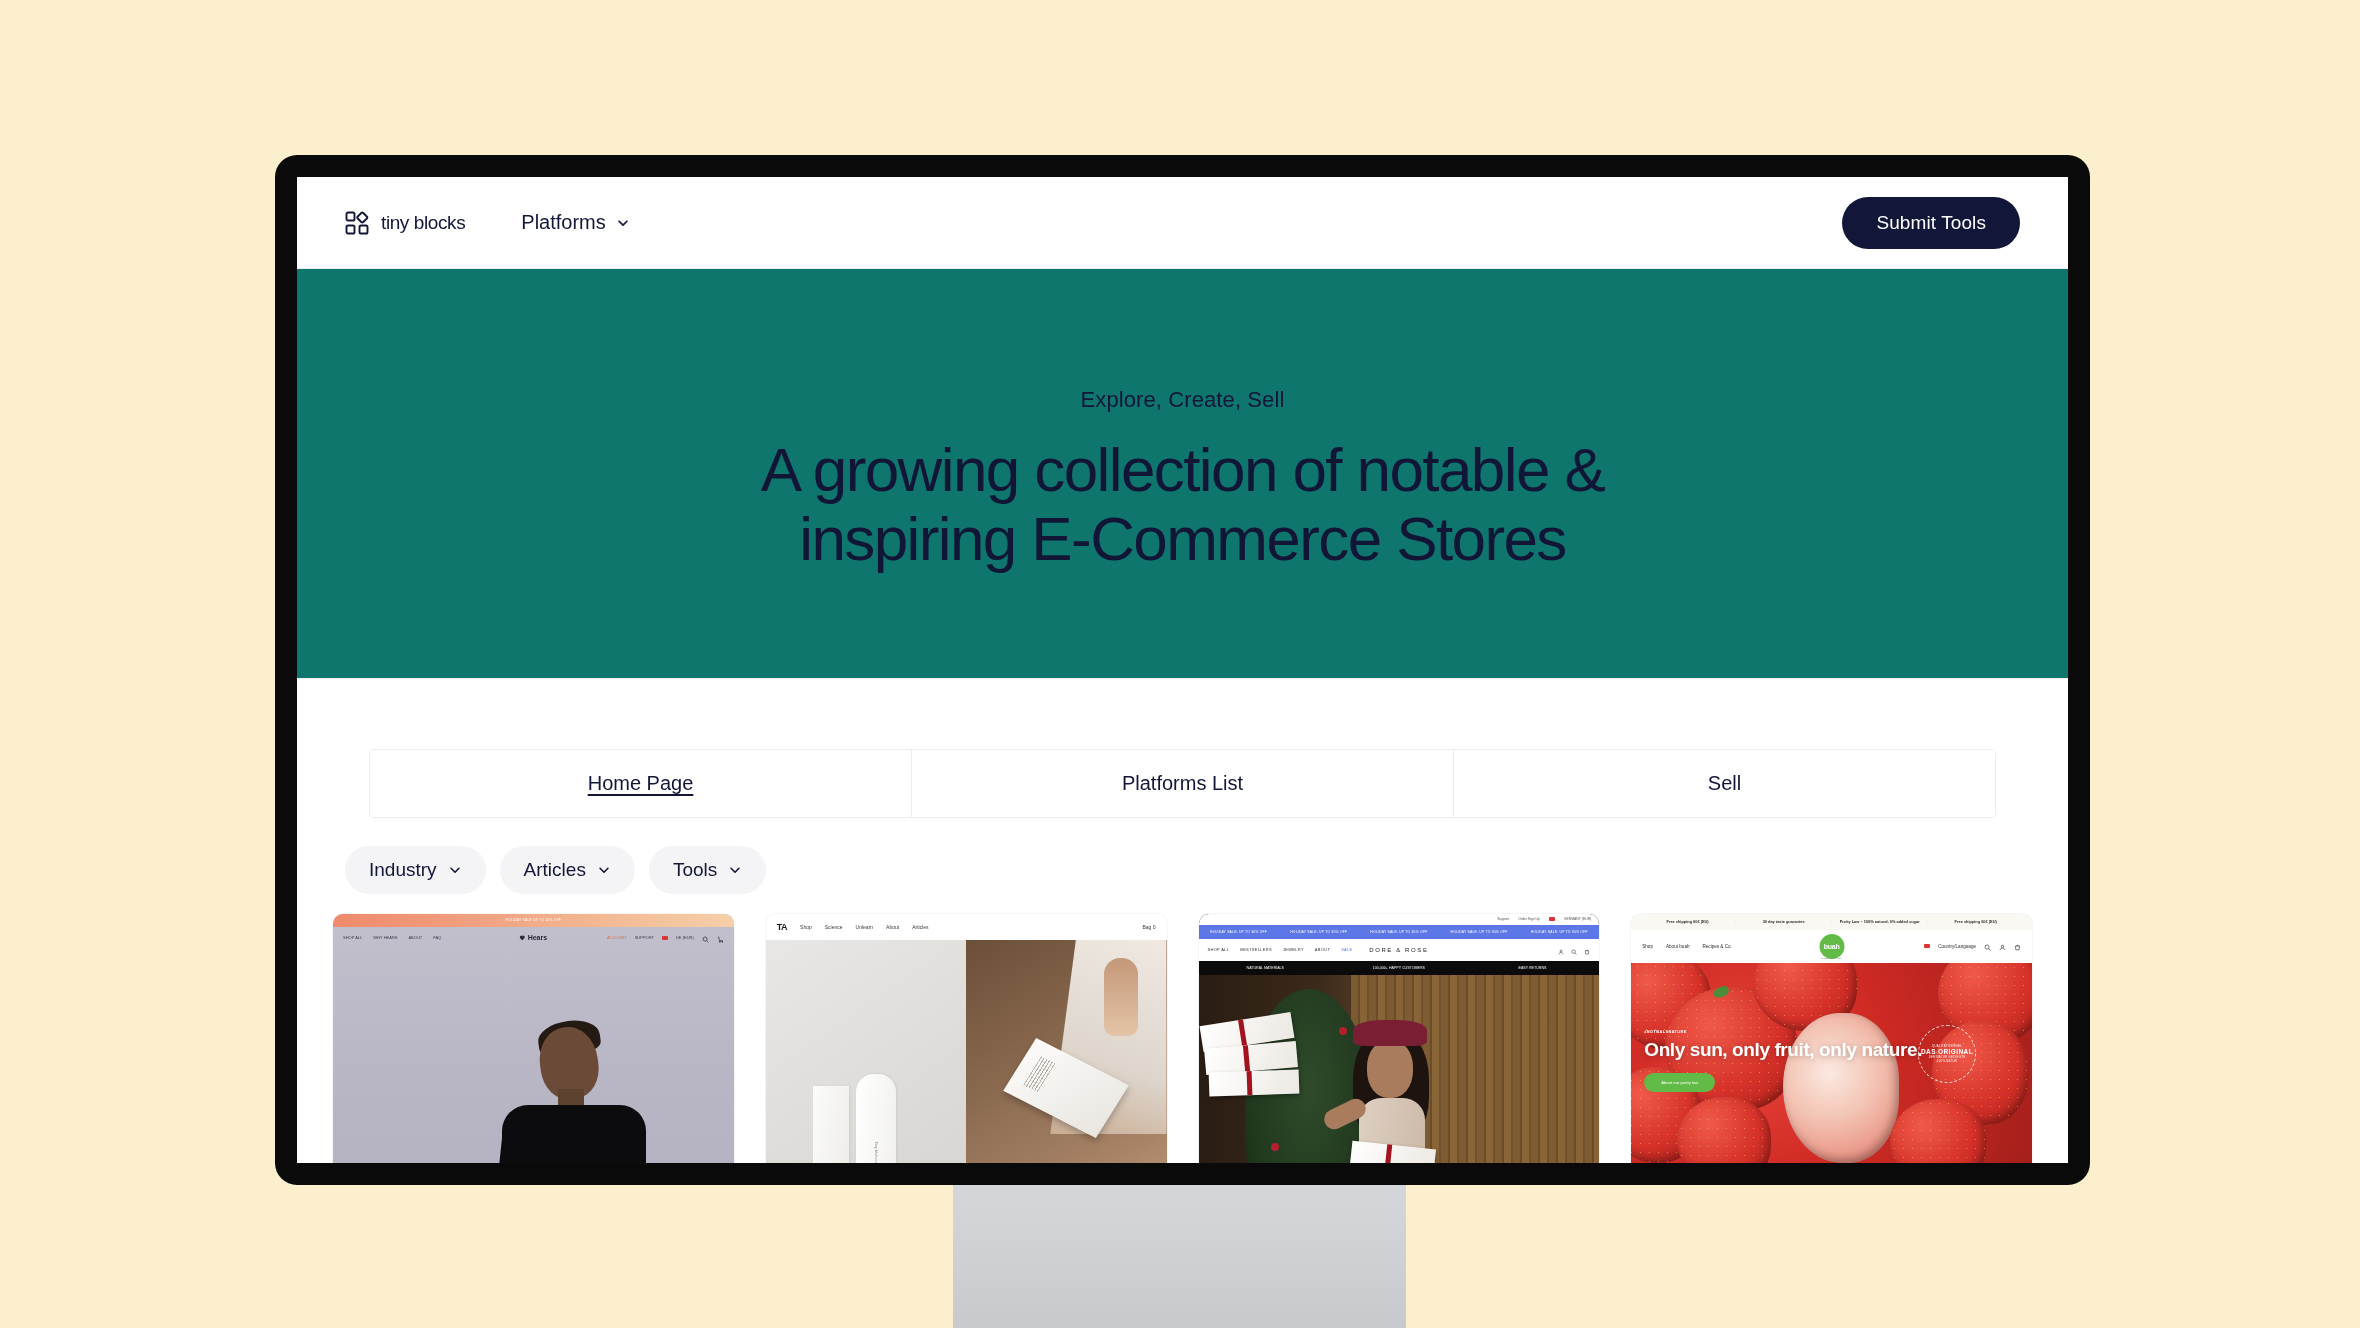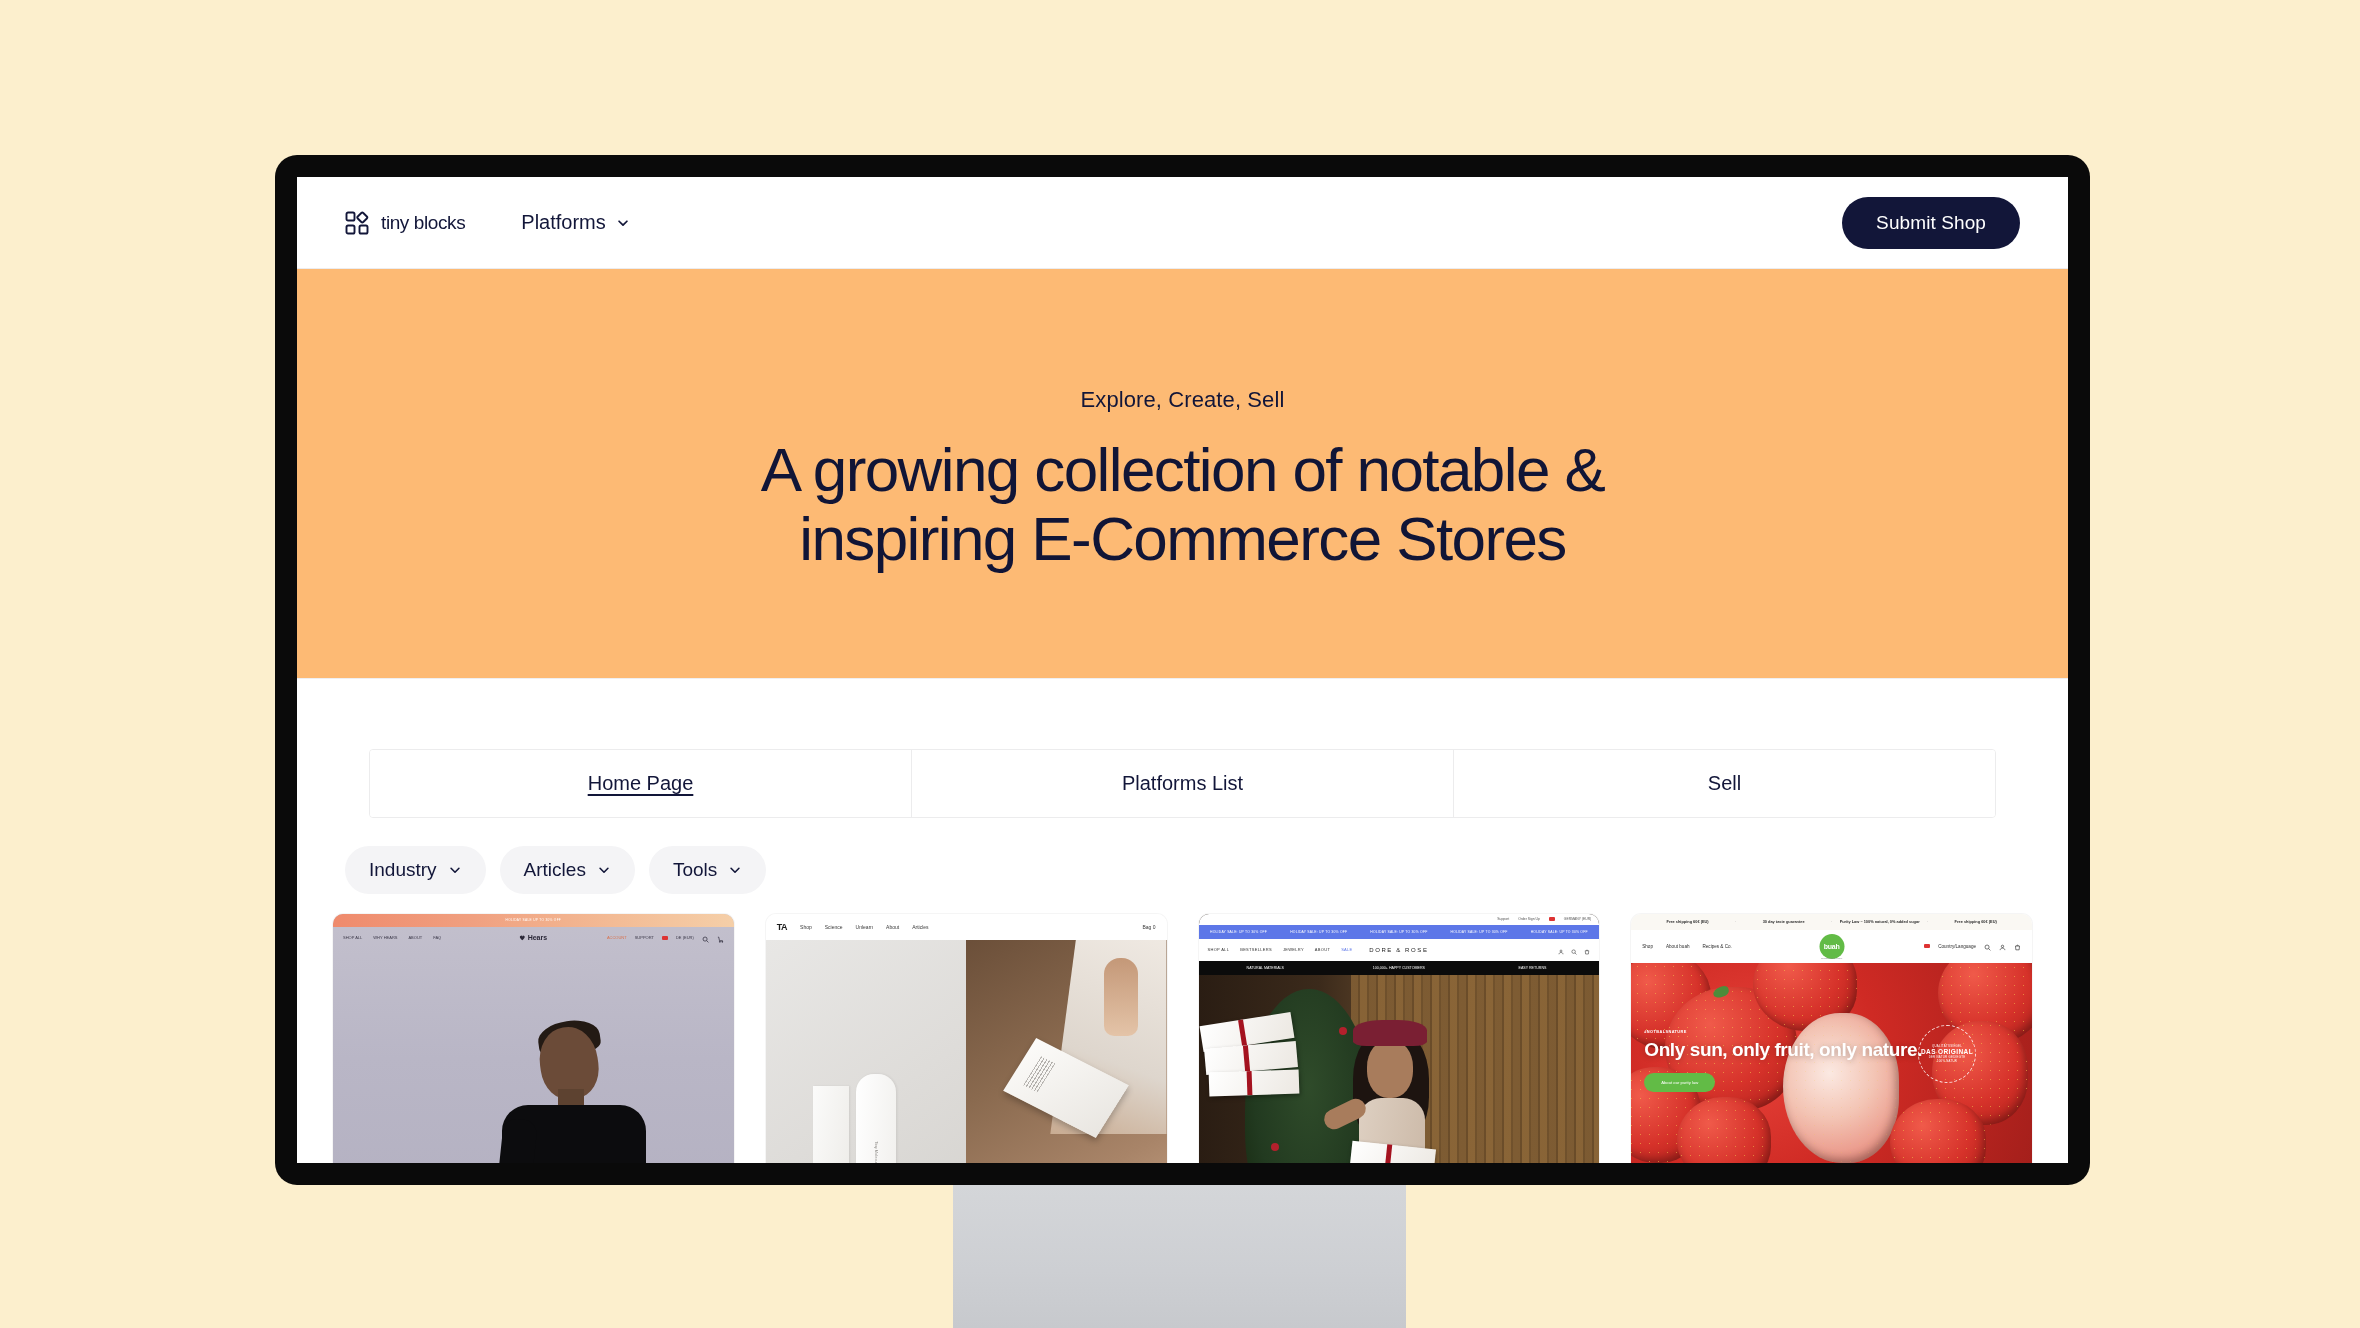--- a/index.html
+++ b/index.html
@@ -66,21 +66,21 @@
     padding:15px 34px;
     cursor:pointer;
     letter-spacing:0.1px;
   }
 
   
   .hero {
     padding:118px 40px 104px;
     text-align:center;
     border-bottom:1px solid #efeff1;
-    background:#fdba74;
+    background:#0f766e;
   }
   .hero-eyebrow {
     font-size:22px; color:#121639;
     font-weight:400; margin-bottom:22px;
     letter-spacing:0.1px;
   }
   .hero-title {
     font-size:62px; line-height:1.12;
     color:#111536; font-weight:400;
     letter-spacing:-1.6px;
@@ -429,21 +429,21 @@
         <span>Platforms</span>
         <span>
           <svg class="chev" viewBox="0 0 16 16" fill="none" stroke="#121639" stroke-width="2" stroke-linecap="round" stroke-linejoin="round">
             <path d="M3.5 6 L8 10.5 L12.5 6"></path>
           </svg>
         </span>
       </div>
     </nav>
 
     <div class="header-right">
-      <button class="btn-submit">Submit Shop</button>
+      <button class="btn-submit">Submit Tools</button>
     </div>
   </header>
 
   <section class="hero">
     <div class="hero-eyebrow">Explore, Create, Sell</div>
     <h1 class="hero-title">
       <span>A growing collection of notable &amp;</span><br>
       <span>inspiring E-Commerce Stores</span>
     </h1>
   </section>

